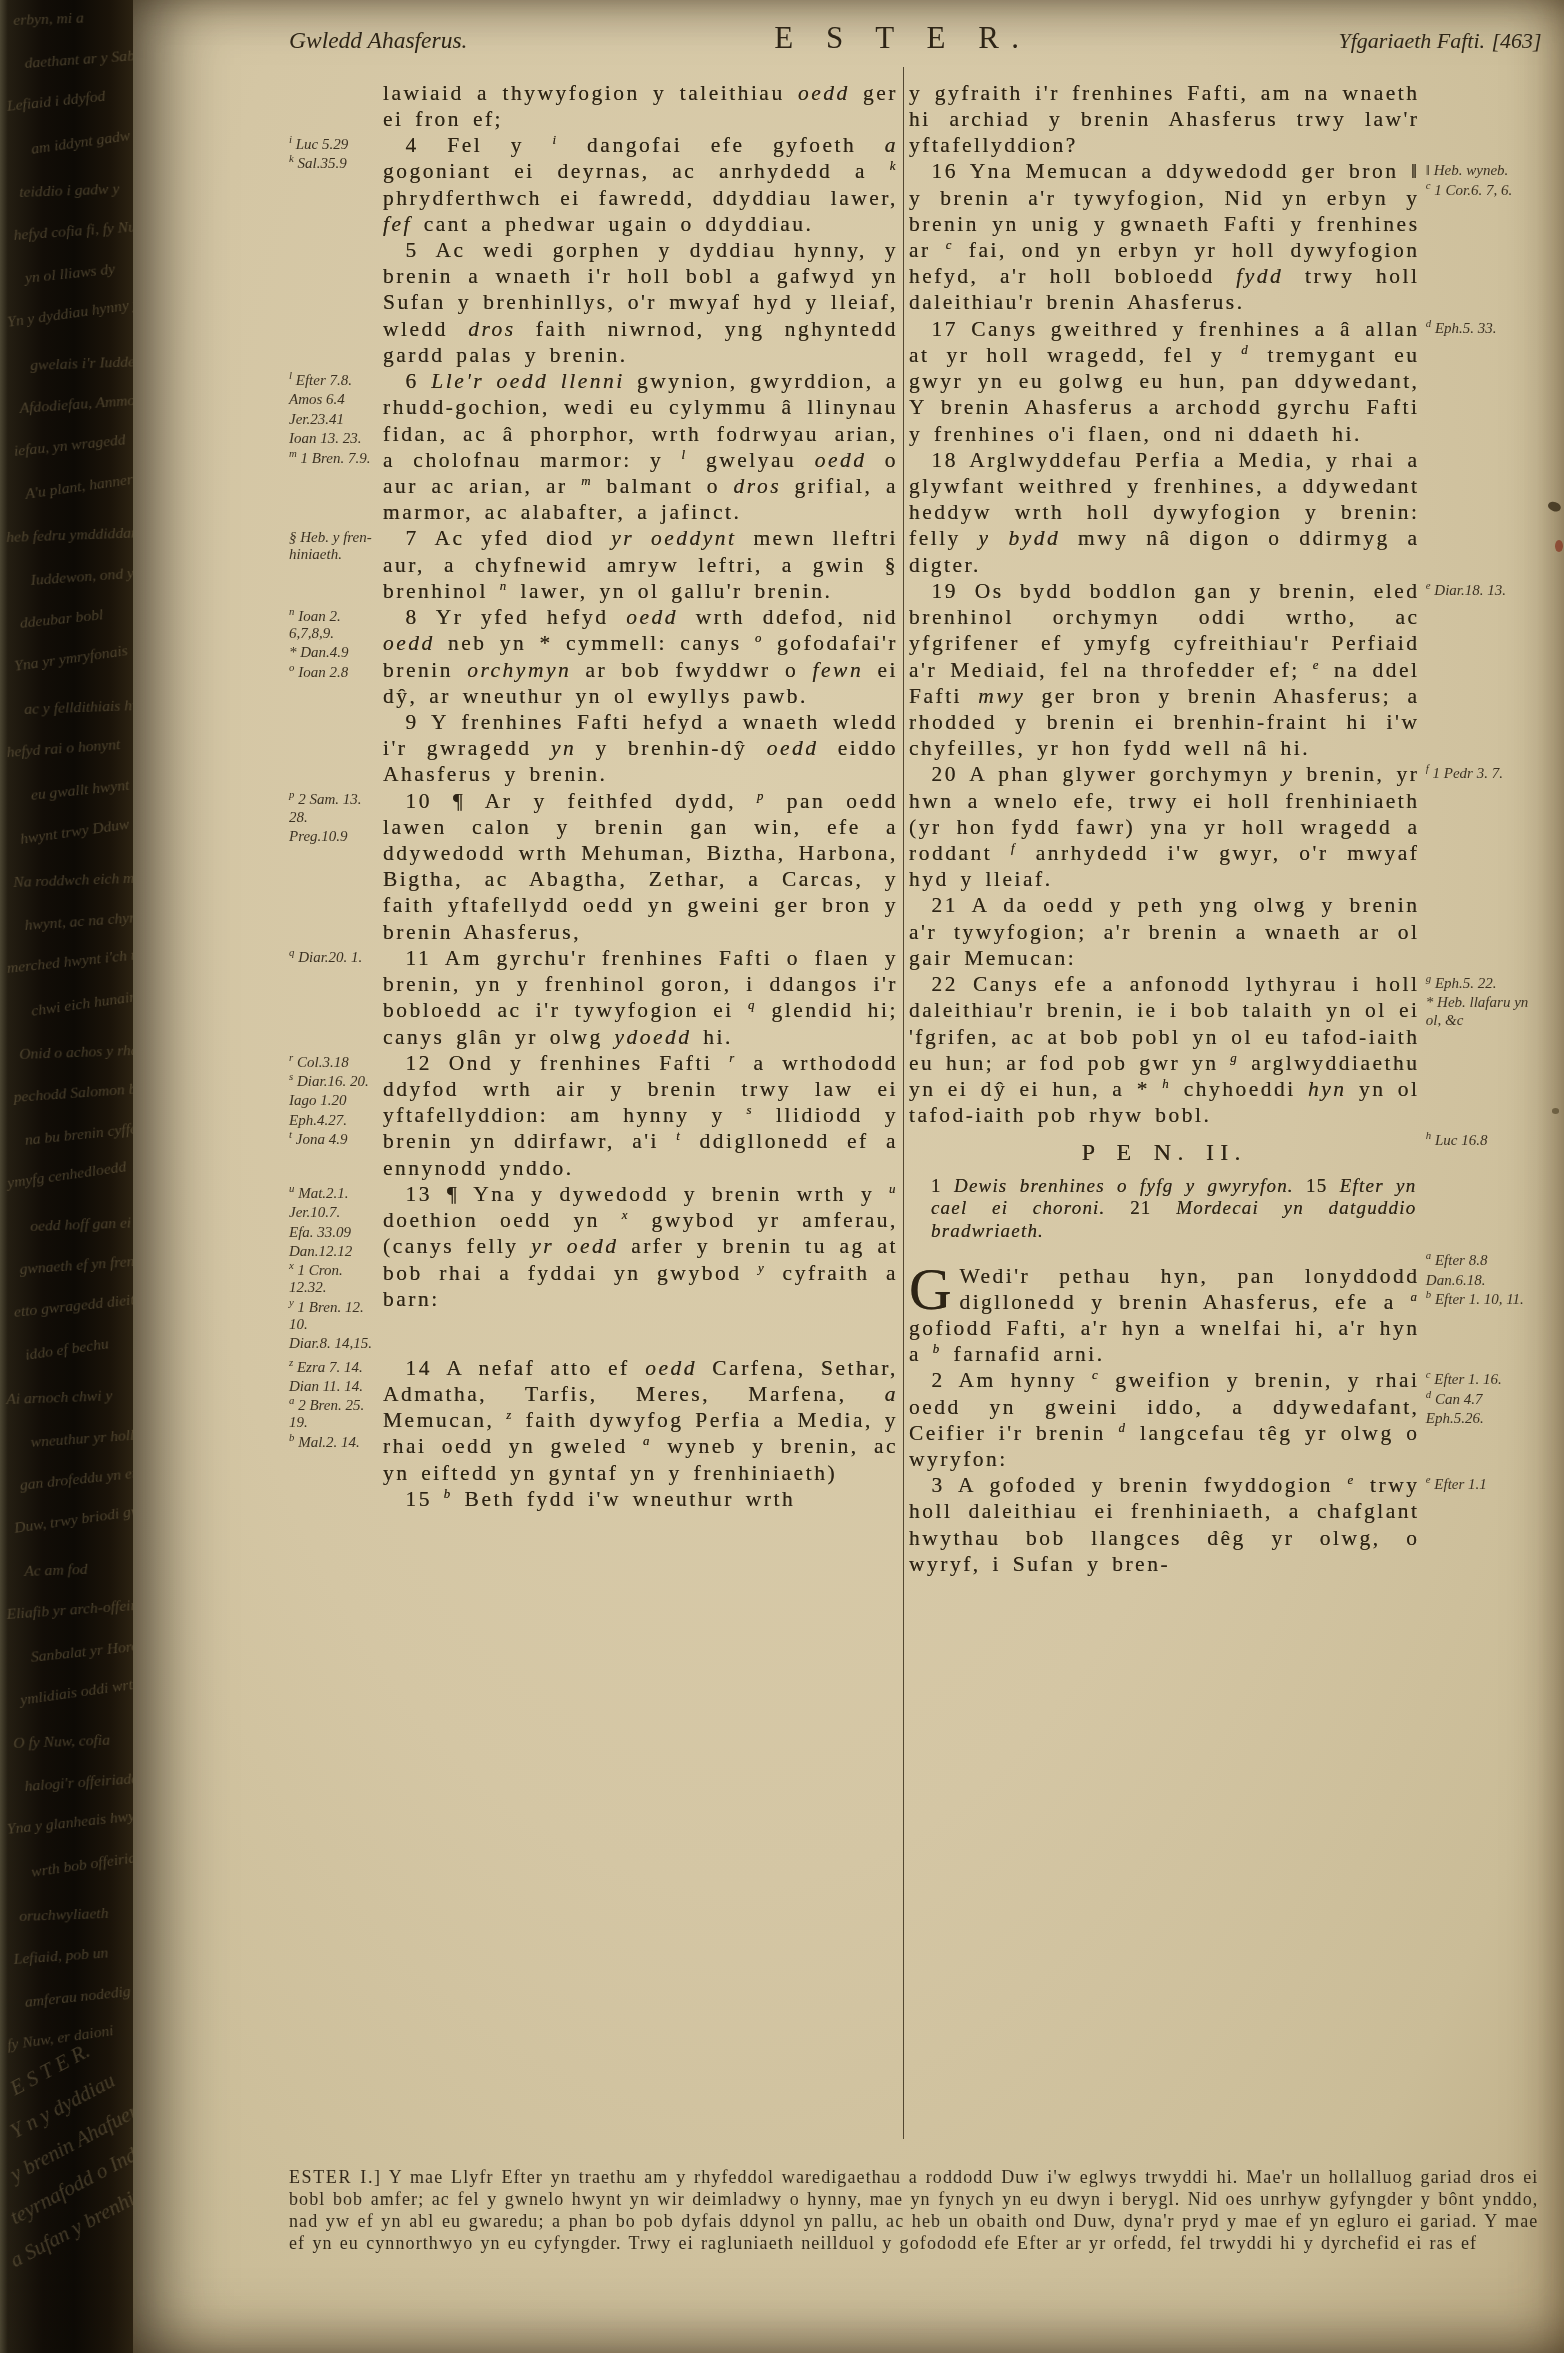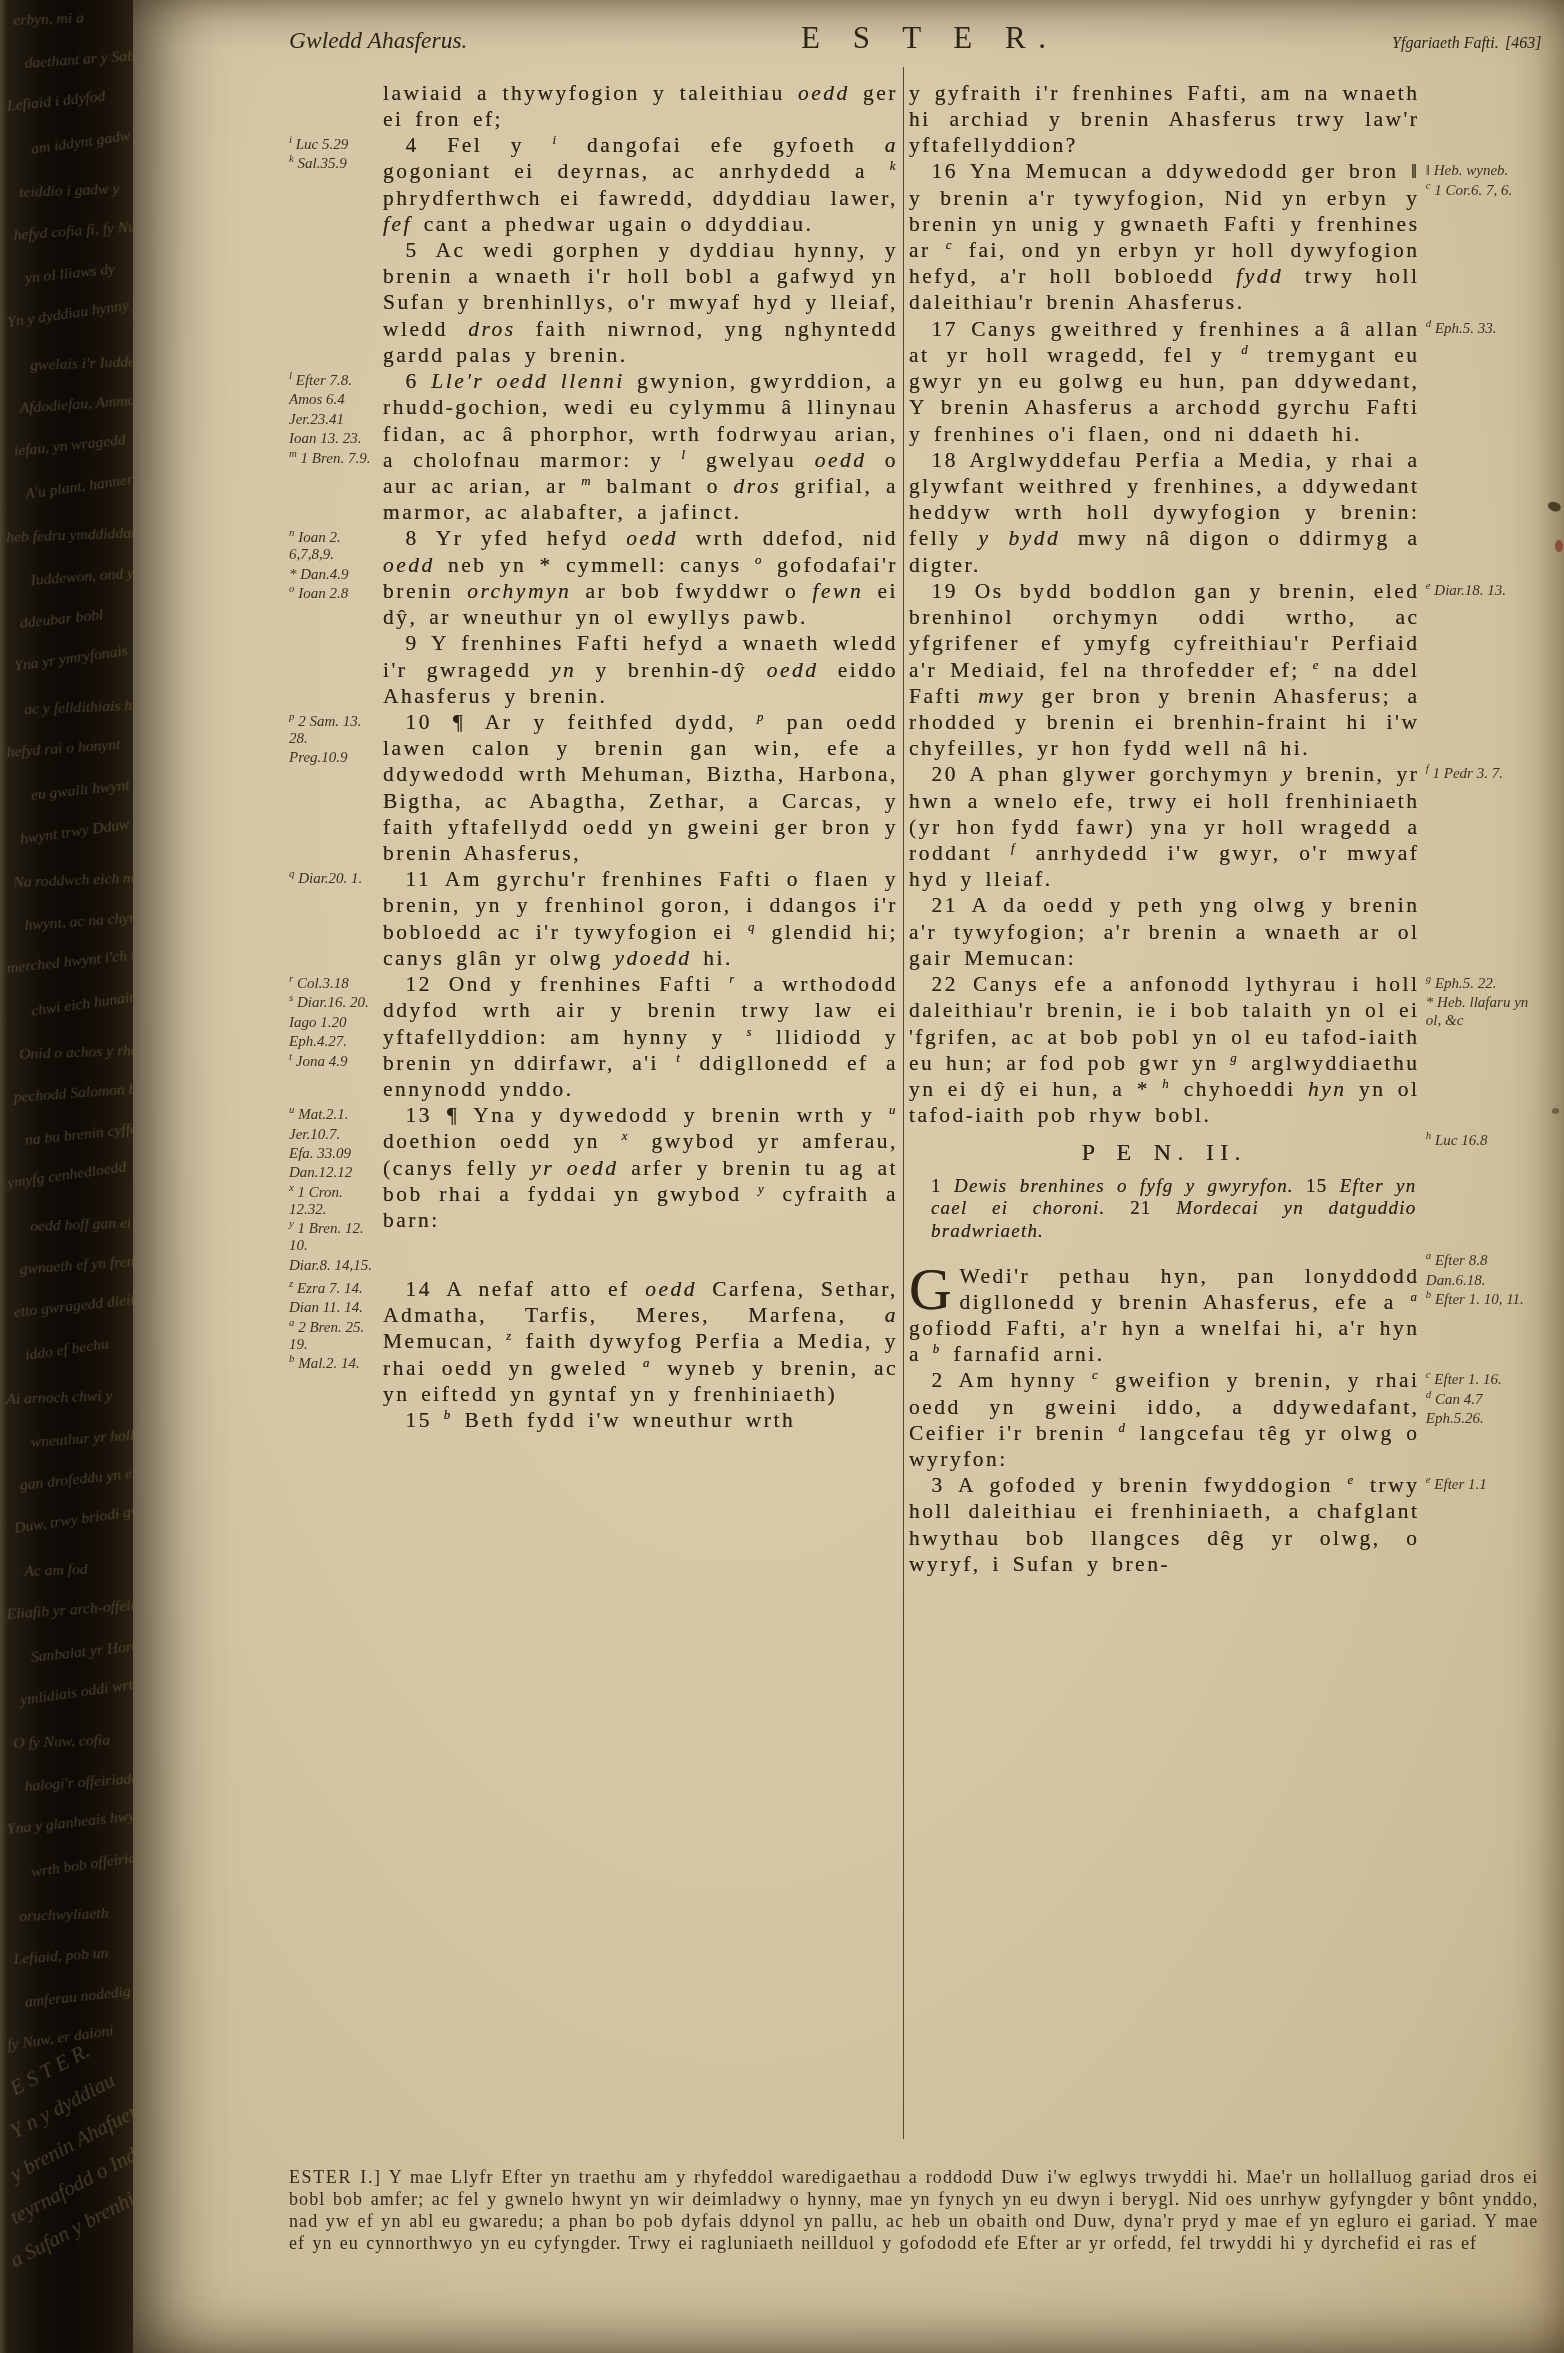--- a/index.html
+++ b/index.html
@@ -26,21 +26,21 @@
       inset 43px 0 70px -19.6px rgba(18,11,4,.62),
       inset -22px 0 55px -22px rgba(60,40,15,.55),
       inset 0 -35px 70px -27px rgba(60,40,15,.38),
       inset 0 19.6px 47px -23.5px rgba(70,50,20,.30);
     padding:20.3px 23.5px 0 156px;
     z-index:2;
   }
   .header{display:flex;align-items:baseline;color:#2e2517;}
   .run-left{font-style:italic;font-size:23.5px;flex:0 0 auto;}
   .title{flex:1;text-align:center;font-size:31px;letter-spacing:12.5px;font-weight:normal;}
-  .run-right{font-style:italic;font-size:16px;flex:0 0 auto;}
+  .run-right{font-style:italic;font-size:22px;flex:0 0 auto;}
   .run-right .pgnum{margin-left:6.3px;}
   .columns{display:flex;margin-top:9.4px;min-height:2081px;align-items:stretch;}
   .col-left{width:609px;flex:none;}
   .divider{width:1.6px;background:rgba(45,34,17,.78);margin:1.6px 4.7px 7.8px 4.7px;}
   .col-right{flex:1;min-width:0;}
   .block{display:flex;align-items:flex-start;}
   .col-left .notes{width:94px;flex:none;padding:3.9px 6.3px 0 0;box-sizing:border-box;}
   .col-right .notes{width:122px;flex:none;padding:3.9px 0 0 6.3px;box-sizing:border-box;}
   .body{
     flex:1;min-width:0;font-size:21.5px;line-height:1.22;color:#2d2415;
@@ -156,20 +156,26 @@
               <div class="note"><sup>l</sup> Efter 7.8.</div>
               <div class="note">Amos 6.4</div>
               <div class="note">Jer.23.41</div>
               <div class="note">Ioan 13. 23.</div>
               <div class="note"><sup>m</sup> 1 Bren. 7.9.</div>
             </div>
             <div class="body">6 <i>Lle'r oedd llenni</i> gwynion, gwyrddion, a rhudd-gochion, wedi eu cylymmu â llinynau fidan, ac â phorphor, wrth fodrwyau arian, a cholofnau marmor: y <sup>l</sup> gwelyau <i>oedd</i> o aur ac arian, ar <sup>m</sup> balmant o <i>dros</i> grifial, a marmor, ac alabafter, a jafinct.</div>
           </div>
           <div class="block verse">
             <div class="notes">
+              <div class="note">§ <i>Heb.</i> y fren-hiniaeth.</div>
+            </div>
+            <div class="body">7 Ac yfed diod <i>yr oeddynt</i> mewn lleftri aur, a chyfnewid amryw leftri, a gwin § brenhinol <sup>n</sup> lawer, yn ol gallu'r brenin.</div>
+          </div>
+          <div class="block verse">
+            <div class="notes">
               <div class="note"><sup>n</sup> Ioan 2. 6,7,8,9.</div>
               <div class="note">* Dan.4.9</div>
               <div class="note"><sup>o</sup> Ioan 2.8</div>
             </div>
             <div class="body">8 Yr yfed hefyd <i>oedd</i> wrth ddefod, nid <i>oedd</i> neb yn * cymmell: canys <sup>o</sup> gofodafai'r brenin <i>orchymyn</i> ar bob fwyddwr o <i>fewn</i> ei dŷ, ar wneuthur yn ol ewyllys pawb.</div>
           </div>
           <div class="block verse">
             <div class="notes"></div>
             <div class="body">9 Y frenhines Fafti hefyd a wnaeth wledd i'r gwragedd <i>yn</i> y brenhin-dŷ <i>oedd</i> eiddo Ahasferus y brenin.</div>
           </div>

